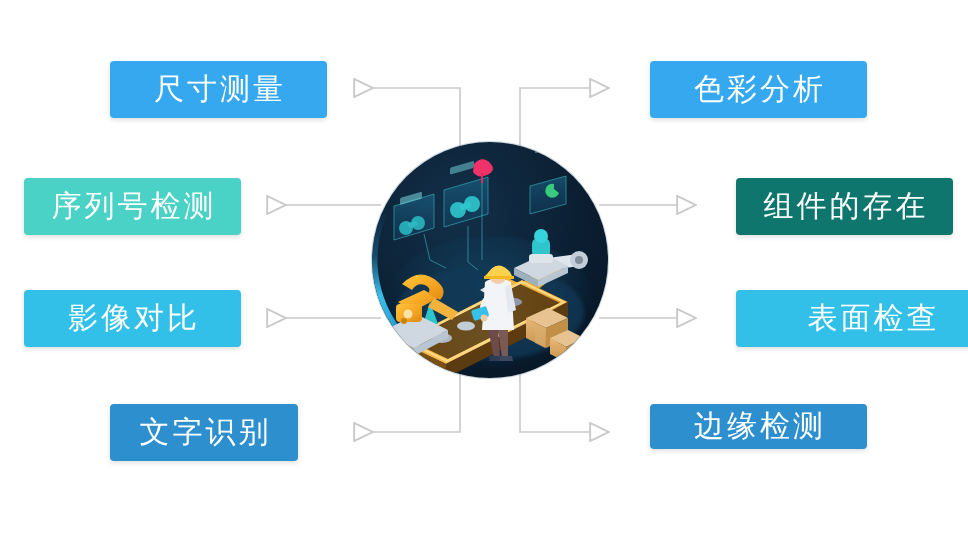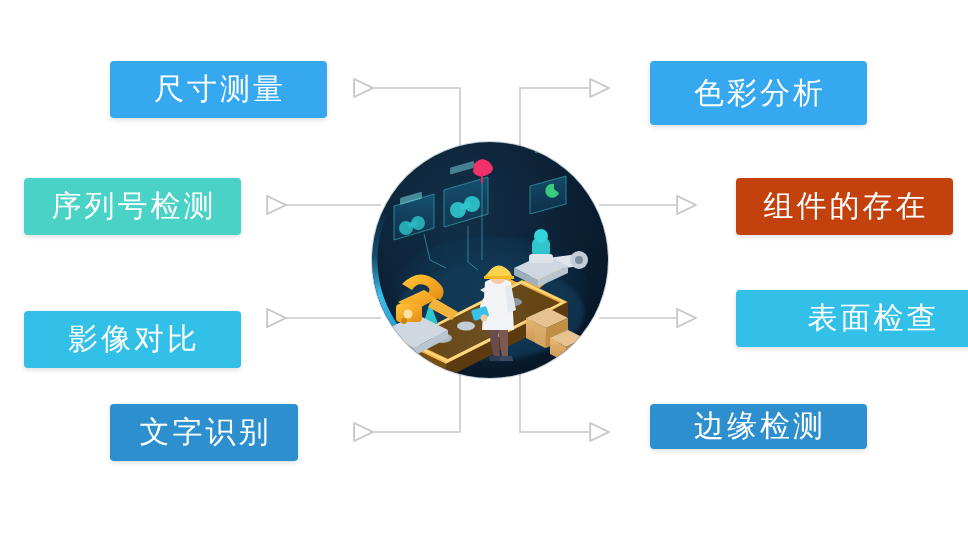--- a/index.html
+++ b/index.html
@@ -273,30 +273,30 @@
       </g>
     </svg>
   </div>
 
   <div class="chip" style="left: 110px; top: 61px; width: 217px; height: 57px; background: rgb(53, 168, 239);">
     <span>尺寸测量</span>
   </div>
   <div class="chip" style="left: 24px; top: 178px; width: 217px; height: 57px; background: rgb(73, 210, 197);">
     <span>序列号检测</span>
   </div>
-  <div class="chip" style="left: 24px; top: 290px; width: 217px; height: 57px; background: rgb(50, 192, 232); margin-top: 21px;">
+  <div class="chip" style="left: 24px; top: 290px; width: 217px; height: 57px; background: rgb(50, 192, 232);">
     <span>影像对比</span>
   </div>
   <div class="chip" style="left: 110px; top: 404px; width: 188px; height: 57px; background: rgb(45, 143, 205);">
     <span>文字识别</span>
   </div>
-  <div class="chip" style="left: 650px; top: 61px; width: 217px; height: 64px; background: rgb(53, 168, 239);">
+  <div class="chip" style="left: 650px; top: 61px; width: 217px; height: 57px; background: rgb(53, 168, 239);">
     <span>色彩分析</span>
   </div>
-  <div class="chip" style="left: 736px; top: 178px; width: 217px; height: 57px; background: #c2410c;">
+  <div class="chip" style="left: 736px; top: 178px; width: 217px; height: 57px; background: #0f766e;">
     <span>组件的存在</span>
   </div>
   <div class="chip" style="left: 736px; top: 290px; width: 232px; height: 57px; background: rgb(50, 192, 232); padding-left: 20px;">
     <span>表面检查</span>
   </div>
   <div class="chip" style="left: 650px; top: 404px; width: 217px; height: 45px; background: rgb(45, 143, 205);">
     <span>边缘检测</span>
   </div>
 
 </div>

